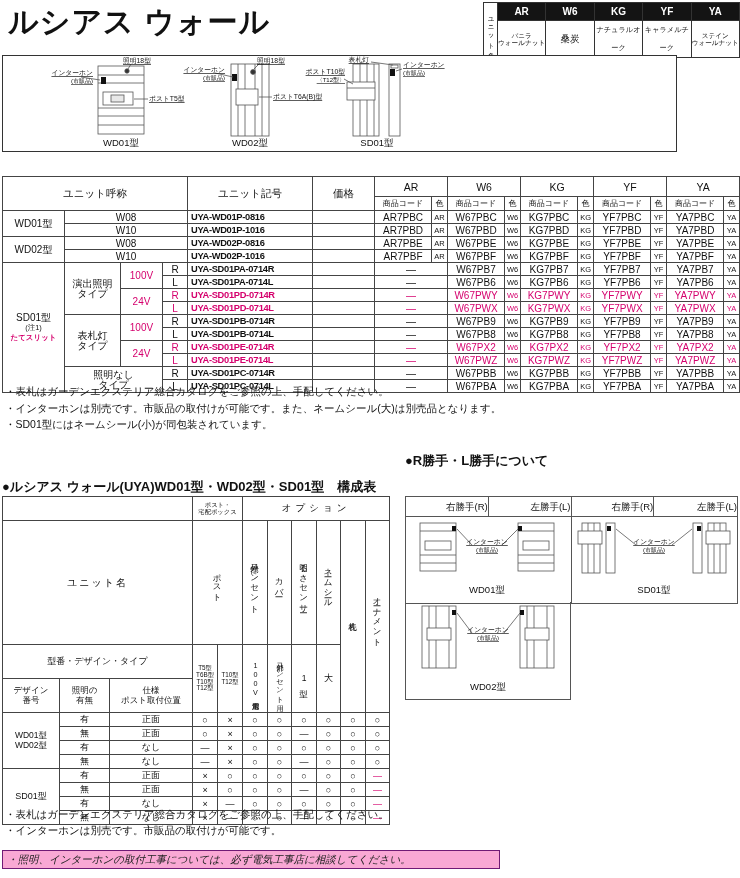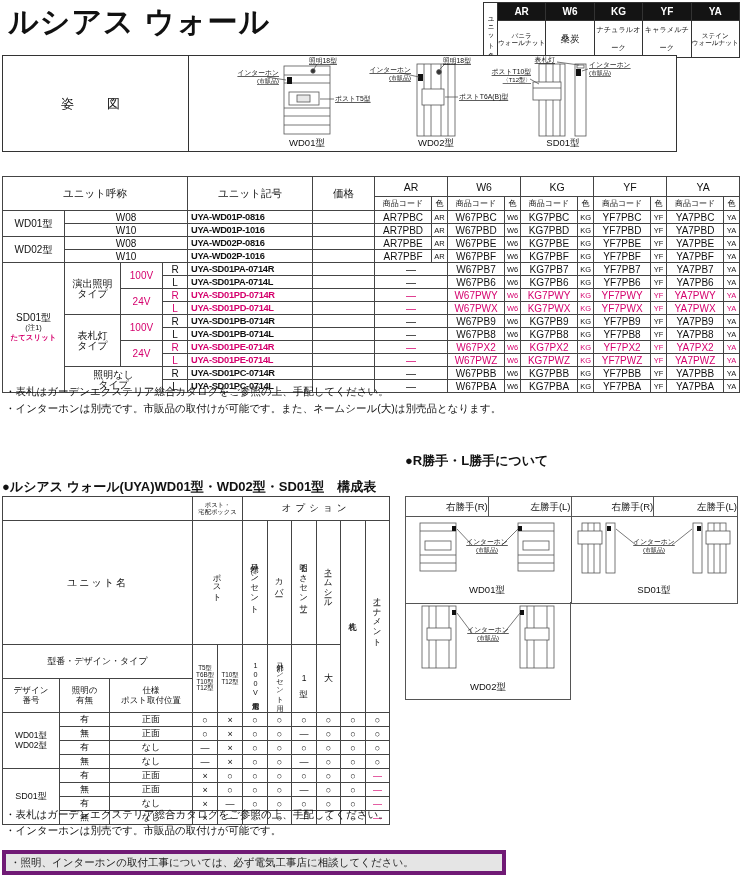--- a/index.html
+++ b/index.html
@@ -39,22 +39,22 @@
   .s{font-size:7.5px !important;}
   .s2{font-size:8px !important;margin-left:6px;}
   .code{text-align:left !important;padding-left:3px !important;font-weight:bold;
         font-size:9.3px !important;letter-spacing:-0.3px;}
   .p{color:#d5006d !important;}
   .sm{font-size:7.5px;line-height:8px;}
   .pk{color:#d5006d;font-weight:bold;}
   
   #notes1{left:5px;top:383px;font-size:10.5px;line-height:16.5px;}
   #notes2{left:5px;top:806px;font-size:10.5px;line-height:16px;}
-  #warn{left:2px;top:850px;width:492px;height:17px;background:#e5e5e5;border:4px solid #701a75;
-        font-size:10.5px;line-height:17px;padding-left:4px;color:#222;}
+  #warn{left:2px;top:850px;width:492px;height:17px;background:#f9a8d4;border:1px solid #701a75;
+        font-size:10.5px;line-height:17px;padding-left:4px;color:#222;font-style:italic;}
   
   #sec2-title{left:2px;top:478px;font-size:13px;font-weight:bold;}
   #kosei{position:absolute;left:2px;top:496px;border-collapse:collapse;table-layout:fixed;
          width:387px;border:1.5px solid #222;}
   #kosei td{border:1px solid #444;text-align:center;padding:0;font-size:9px;overflow:hidden;
             vertical-align:middle;}
   #kosei td div{line-height:9.5px;font-size:8.5px;}
   #kosei tr:nth-child(1){height:24px;}
   #kosei tr:nth-child(2){height:124px;}
   #kosei tr:nth-child(3){height:34px;}
@@ -109,21 +109,20 @@
     <td class="cn">
           <div>ステイン</div>
           <div>ウォールナット</div>
         </td>
   </tr>
 </tbody>
   </table>
 
 <div class="abs" id="sec1">
   <div class="sugata-row">
-    <div class="sugata-cap">姿　図</div>
     <div class="sugata-diag">
       <svg width="485" height="93" viewBox="0 0 485 93">
         <g stroke="#555" fill="none" stroke-width="0.8">
           <rect x="95" y="10" width="46" height="68" fill="#fff"></rect>
           <line x1="95" y1="19" x2="141" y2="19"></line>
             <line x1="95" y1="27" x2="141" y2="27"></line>
           <line x1="95" y1="52" x2="141" y2="52"></line>
             <line x1="95" y1="60" x2="141" y2="60"></line>
             <line x1="95" y1="69" x2="141" y2="69"></line>
           <rect x="100" y="36" width="30" height="13" fill="#fff"></rect>
@@ -442,20 +441,21 @@
         <td class="s">YF</td>
         <td>YA7PBA</td>
         <td class="s">YA</td>
       </tr>
     </tbody>
 </table>
 
 <div class="abs" id="notes1">
   <div>・表札はガーデンエクステリア総合カタログをご参照の上、手配してください。</div>
   <div>・インターホンは別売です。市販品の取付けが可能です。また、ネームシール(大)は別売品となります。</div>
+  <div>・SD01型にはネームシール(小)が同包装されています。</div>
 </div>
 
 <div class="abs" id="sec2-title">●ルシアス ウォール(UYA)WD01型・WD02型・SD01型　構成表</div>
 <table id="kosei">
   <colgroup>
     <col style="width:57px">
       <col style="width:50px">
       <col style="width:83px">
     <col style="width:25px">
       <col style="width:25px">

